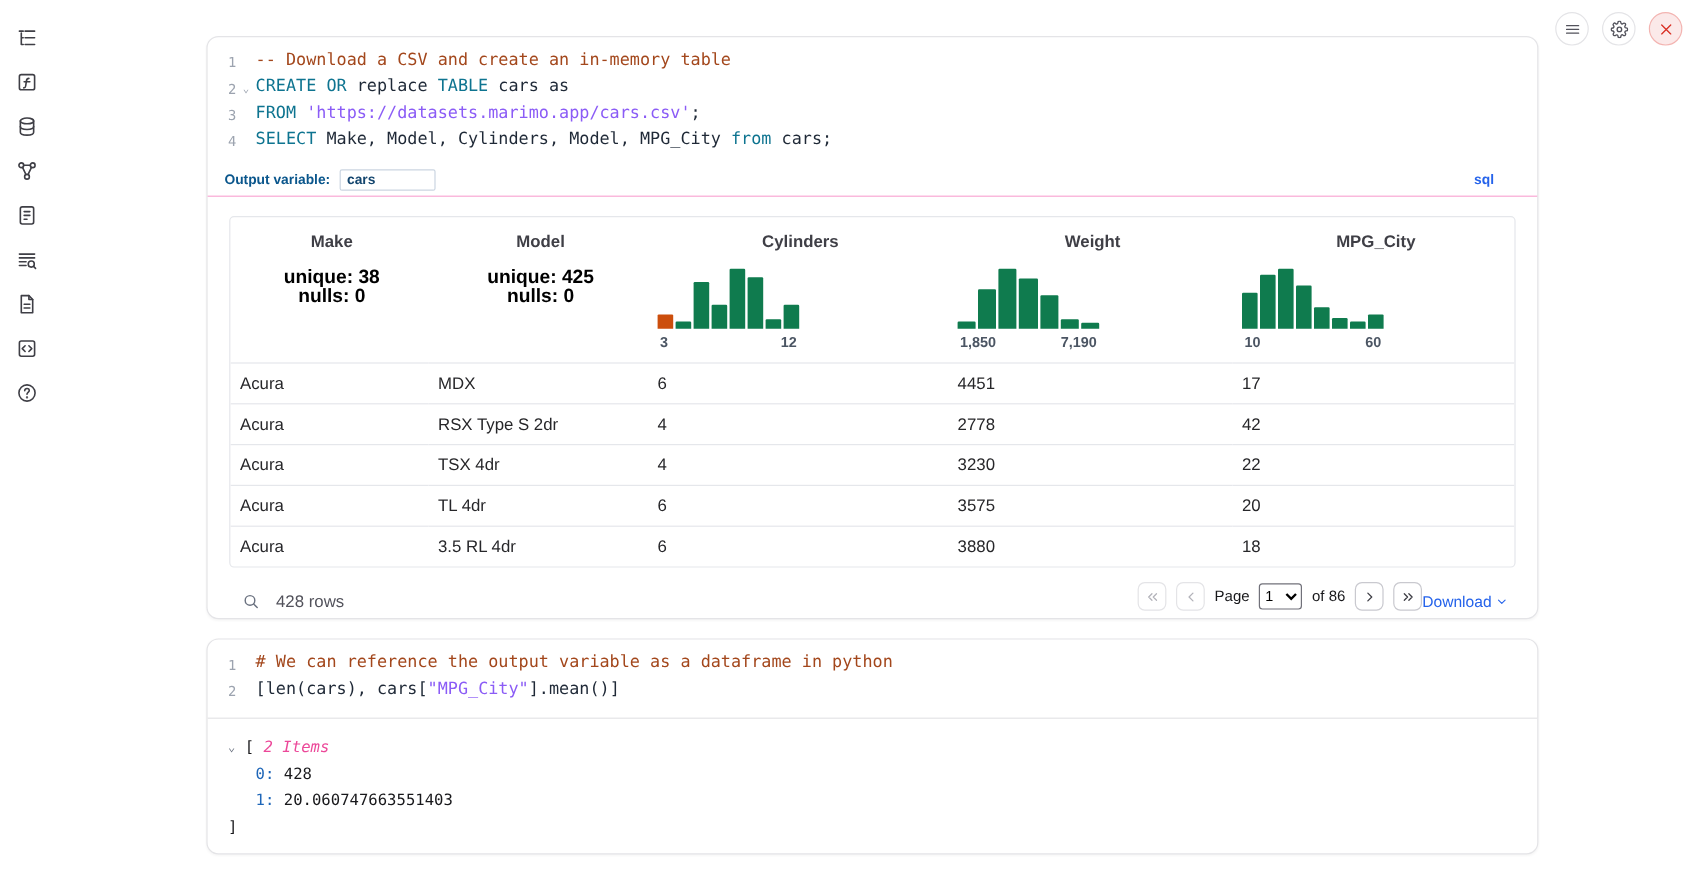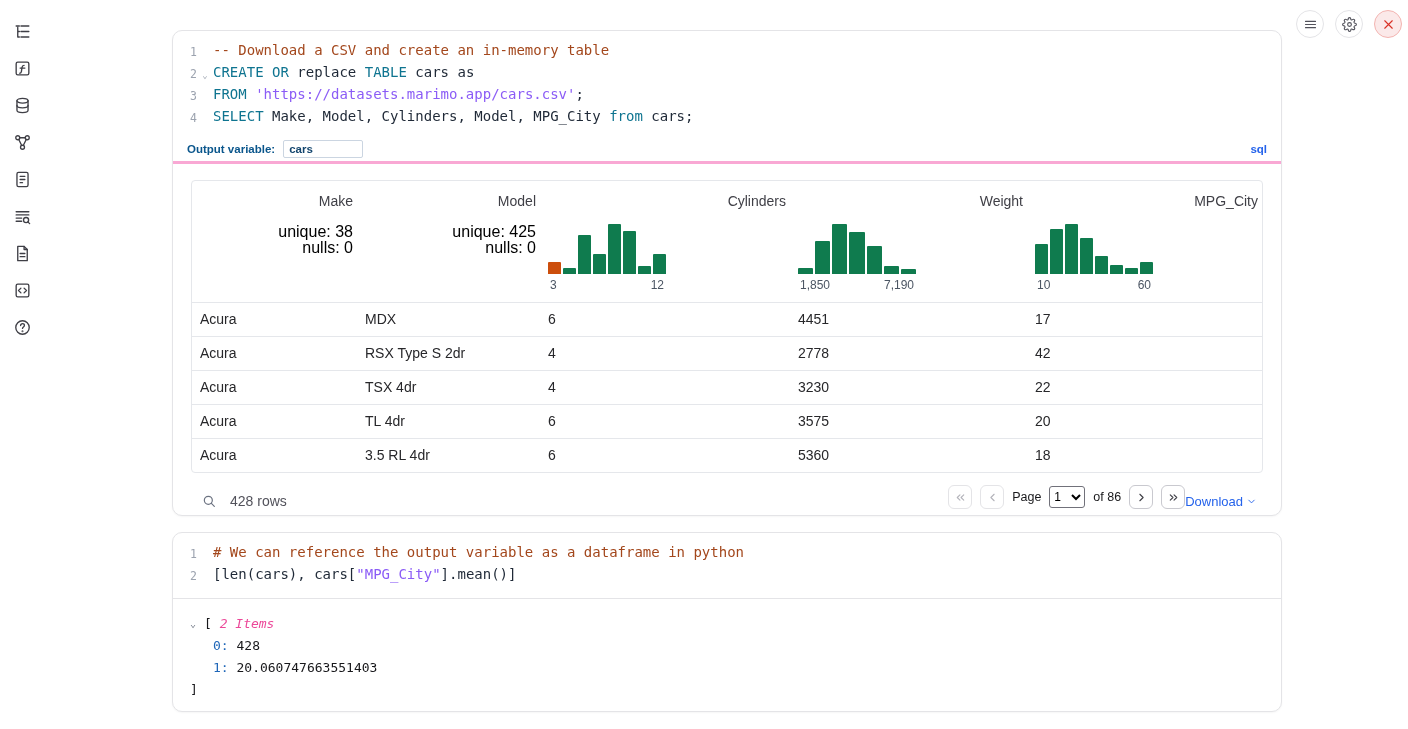--- a/index.html
+++ b/index.html
@@ -27,29 +27,29 @@
   .code-block{padding:10px 0 9px}
   .code-line{display:flex;line-height:19.5px;font-family:"DejaVu Sans Mono",monospace;font-size:14px;white-space:pre}
   .gutter{width:24px;flex:none;text-align:right;color:#9ca3af;font-size:11.5px;padding-top:2px}
   .fold{width:16px;flex:none;text-align:center;color:#9ca3af;font-size:9px;padding-top:3px}
   .tk-kw{color:#0e7490}
   .tk-com{color:#a3471c}
   .tk-str{color:#8b5cf6}
   .tk-pl{color:#1f2937}
 
   
-  .outvar{display:flex;align-items:center;height:27px;padding:0 14px;border-bottom:3px solid #f9a8d4}
+  .outvar{display:flex;align-items:center;height:27px;padding:0 14px;border-bottom:1px solid #f9a8d4}
   .outvar-label{font-size:11.5px;font-weight:700;color:#0a568c}
   .outvar-input{margin-left:8px;width:80px;height:18px;border:1px solid #cbd5e1;border-radius:2px;font-size:11.5px;font-weight:700;color:#14466e;padding:0 5px}
-  .lang-badge{margin-left:auto;font-size:11.5px;font-weight:700;color:#2563eb}
+  .lang-badge{margin-left:auto;margin-right:22px;font-size:11.5px;font-weight:700;color:#2563eb}
 
   
   .table-wrap{margin:16px 18px 0;border:1px solid #e5e7eb;border-radius:4px;overflow:hidden}
   table{width:100%;border-collapse:collapse;table-layout:fixed}
-  th{text-align:right;vertical-align:top;padding:12px 4px 10px 8px;font-weight:400}
+  th{text-align:center;vertical-align:top;padding:12px 4px 10px 8px;font-weight:700}
   .col-title{font-size:14px;color:#3f3f46}
   .col-stats{margin-top:15px;font-size:16px;color:#000000;line-height:16px}
   .hist-wrap{margin-top:15px;width:118px}
   .hist{display:flex;align-items:flex-end;gap:2px;height:50px}
   .hist .bar{flex:1;border-radius:1px 1px 0 0}
   .hist-axis{display:flex;justify-content:space-between;font-size:12px;color:#4b5563;margin-top:4px;padding:0 2px}
   td{border-top:1px solid #e5e7eb;padding:8px 4px 8px 8px;font-size:14px;color:#27272a;line-height:17px}
 
   
   .cell-footer{display:flex;align-items:flex-end;padding:12px 24px 0 28px}
@@ -281,21 +281,21 @@
             <td>Acura</td>
             <td>TL 4dr</td>
             <td>6</td>
             <td>3575</td>
             <td>20</td>
           </tr>
           <tr>
             <td>Acura</td>
             <td>3.5 RL 4dr</td>
             <td>6</td>
-            <td>5360</td>
+            <td>3880</td>
             <td>18</td>
           </tr>
         </tbody>
     </table>
   </div>
 
   <div class="cell-footer">
     <button class="search-btn">
       <svg viewBox="0 0 24 24">
           <circle cx="11" cy="11" r="6"></circle>

